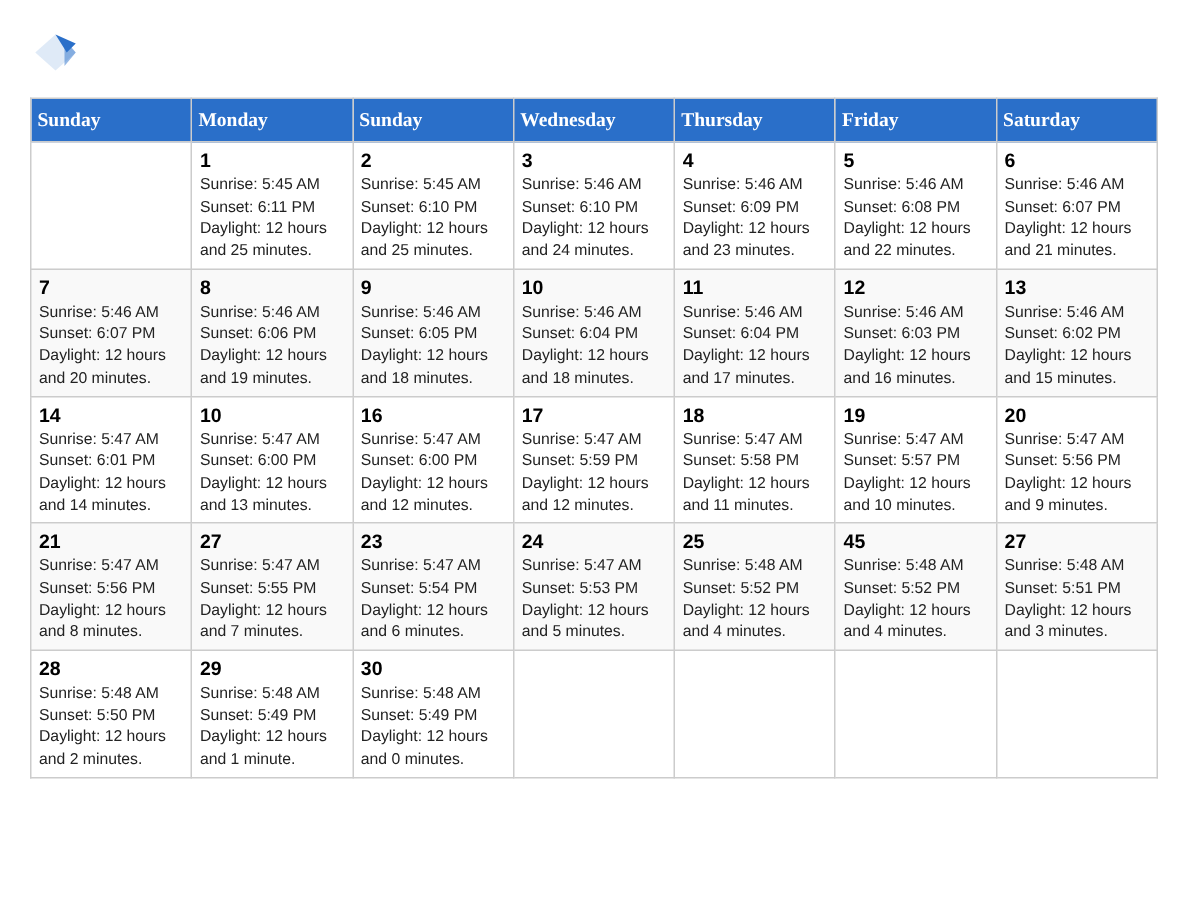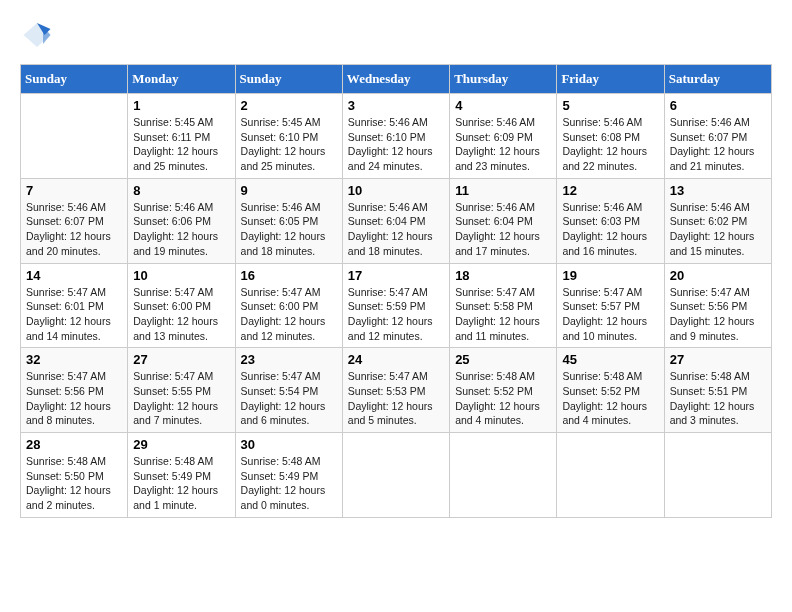--- a/index.html
+++ b/index.html
@@ -262,21 +262,21 @@
         <td>
           <div class="day-number">20</div>
           <div class="day-info" style="white-space: pre-line;">Sunrise: 5:47 AM
 Sunset: 5:56 PM
 Daylight: 12 hours
 and 9 minutes.</div>
         </td>
       </tr>
       <tr>
         <td>
-          <div class="day-number">32</div>
+          <div class="day-number">21</div>
           <div class="day-info" style="white-space: pre-line;">Sunrise: 5:47 AM
 Sunset: 5:56 PM
 Daylight: 12 hours
 and 8 minutes.</div>
         </td>
         <td>
           <div class="day-number">27</div>
           <div class="day-info" style="white-space: pre-line;">Sunrise: 5:47 AM
 Sunset: 5:55 PM
 Daylight: 12 hours

